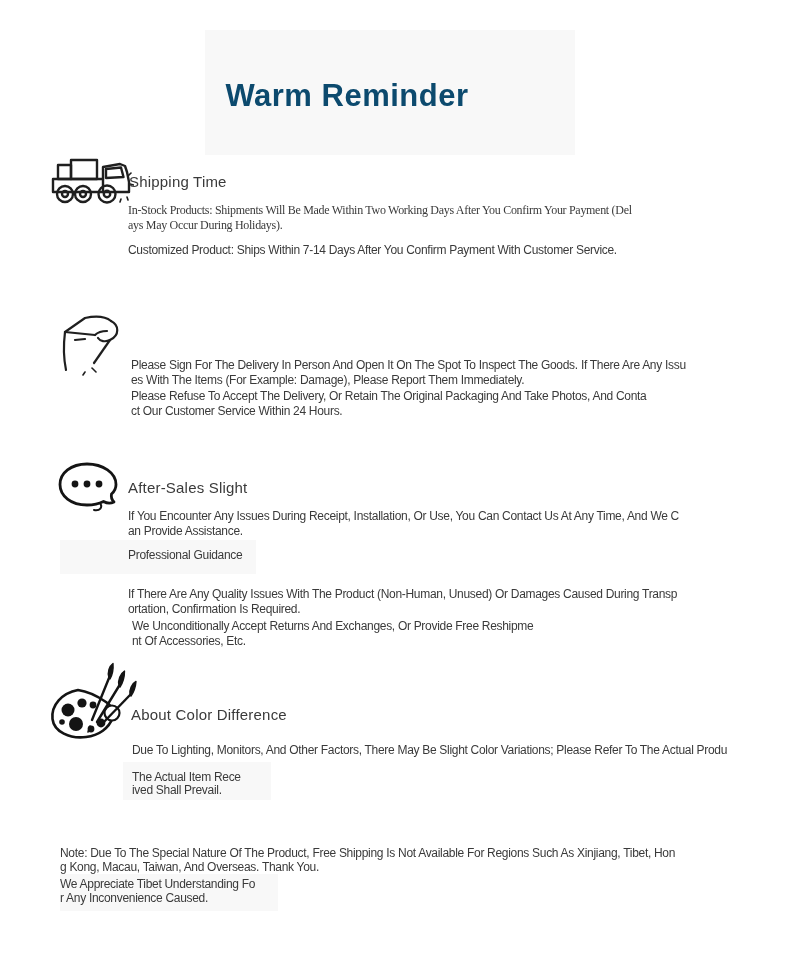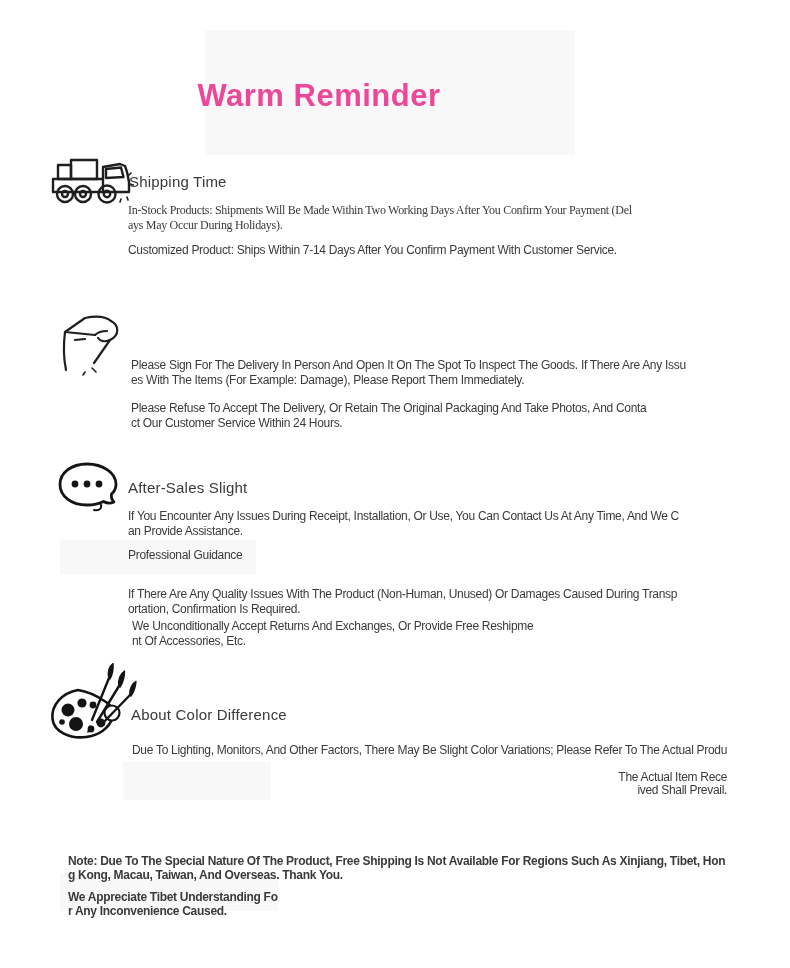--- a/index.html
+++ b/index.html
@@ -13,22 +13,23 @@
   }
   .bg-block{position:absolute;background:#f8f8f8;}
   .bg-title{left:205px;top:30px;width:370px;height:125px;}
   .bg-pg{left:60px;top:540px;width:196px;height:34px;}
   .bg-item{left:123px;top:762px;width:148px;height:38px;}
   .bg-note2{left:60px;top:874px;width:218px;height:37px;}
 
   .page-title{
     position:absolute;left:0;top:78px;width:638px;
     text-align:center;
-    font-size:31px;font-weight:700;color:#ec4899;
+    font-size:31px;font-weight:700;color:#0c4a6e;
     letter-spacing:.5px;
+    padding-left:28px;
   }
   .icon{position:absolute;}
   .icon svg{display:block;}
   .sec-heading{
     position:absolute;
     font-size:15px;color:#3a3a3a;letter-spacing:.2px;
     white-space:pre;
   }
   .h1{left:129px;top:173px;}
   .h2{left:128px;top:328px;}
@@ -38,33 +39,33 @@
   .ic2{left:55px;top:310px;}
   .ic3{left:56px;top:461px;}
   .ic4{left:46px;top:662px;}
 
   .sec-body{position:absolute;font-size:12px;line-height:15px;letter-spacing:-.3px;}
   .sec-body p{margin:0;white-space:pre;}
   .b1{left:128px;top:203px;}
   .b1 .p1{margin-top:0;font-family:Liberation Serif, serif;}
   .b1 .p2{margin-top:10px;}
   .b2{left:131px;top:358px;}
-  .b2 .p2{margin-top:13px;}
+  .b2 .p2{margin-top:1px;}
   .b3{left:128px;top:509px;}
   .b3 .p2{margin-top:9px;}
   .b3 .p3{margin-top:24px;}
   .b3 .p4{margin-top:2px;margin-left:4px;}
   .b4{left:132px;top:743px;}
-  .b4 .p2{margin-top:13px;line-height:13px;text-align:right;}
+  .b4 .p2{margin-top:13px;line-height:13px;}
 
   .note{
     position:absolute;left:60px;top:846px;
     font-size:12px;line-height:14px;letter-spacing:-.3px;
   }
-  .note p{margin:8px;white-space:pre;font-weight:bold;}
+  .note p{margin:0;white-space:pre;}
   .note .p2{margin-top:3px;}
 </style>
 </head>
 <body>
 
 <div class="page">
 
   <div class="bg-block bg-title"></div>
   <div class="bg-block bg-pg"></div>
   <div class="bg-block bg-item"></div>

